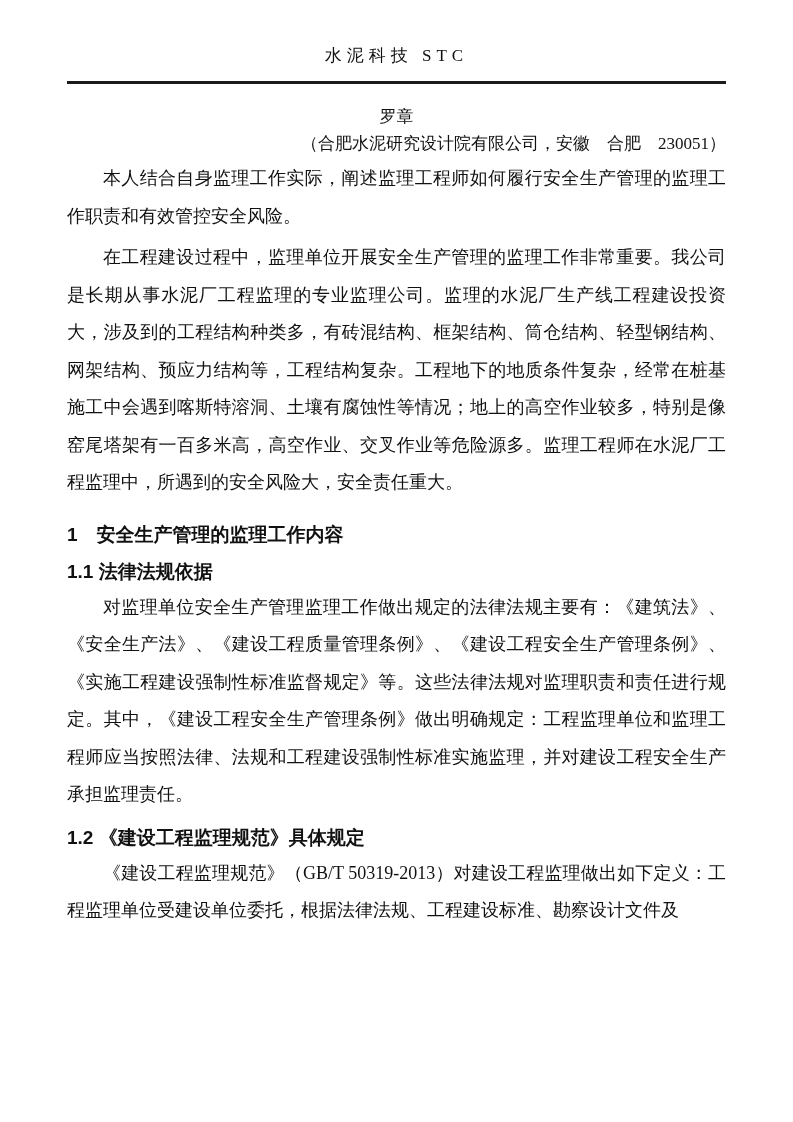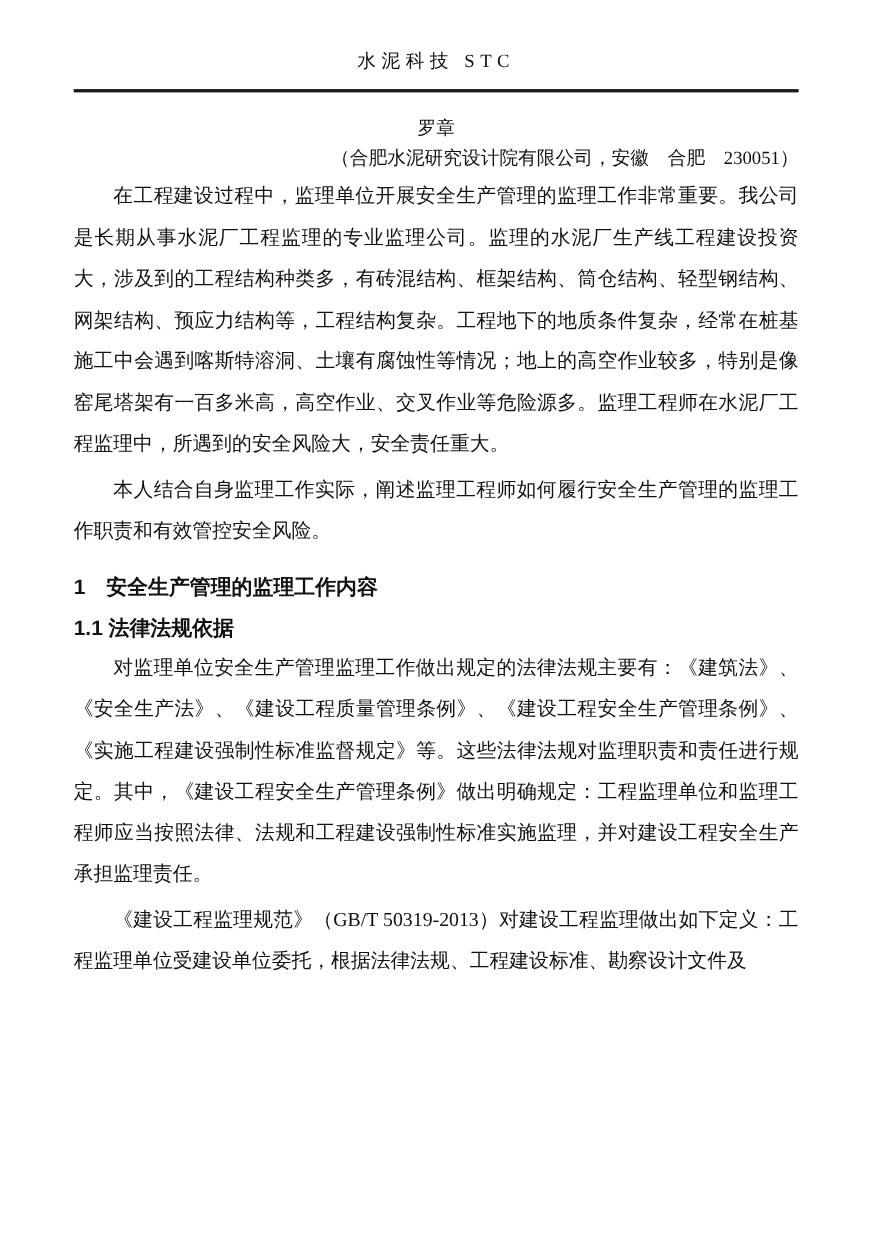--- a/index.html
+++ b/index.html
@@ -117,30 +117,31 @@
     <div class="journal-title">水泥科技 STC</div>
 
     <div class="header-rule"></div>
 
 
     <div class="author">罗章</div>
 
     <div class="affiliation">（合肥水泥研究设计院有限公司，安徽　合肥　230051）</div>
 
 
+    <p class="body-paragraph">本人结合自身监理工作实际，阐述监理工程师如何履行安全生产管理的监理工作职责和有效管控安全风险。</p>
+
     <p class="body-paragraph">在工程建设过程中，监理单位开展安全生产管理的监理工作非常重要。我公司是长期从事水泥厂工程监理的专业监理公司。监理的水泥厂生产线工程建设投资大，涉及到的工程结构种类多，有砖混结构、框架结构、筒仓结构、轻型钢结构、网架结构、预应力结构等，工程结构复杂。工程地下的地质条件复杂，经常在桩基施工中会遇到喀斯特溶洞、土壤有腐蚀性等情况；地上的高空作业较多，特别是像窑尾塔架有一百多米高，高空作业、交叉作业等危险源多。监理工程师在水泥厂工程监理中，所遇到的安全风险大，安全责任重大。</p>
-
-    <p class="body-paragraph">本人结合自身监理工作实际，阐述监理工程师如何履行安全生产管理的监理工作职责和有效管控安全风险。</p>
 
     <h2 class="section-heading">1　安全生产管理的监理工作内容</h2>
 
     <h3 class="subsection-heading">1.1 法律法规依据</h3>
 
     <p class="body-paragraph">对监理单位安全生产管理监理工作做出规定的法律法规主要有：《建筑法》、《安全生产法》、《建设工程质量管理条例》、《建设工程安全生产管理条例》、《实施工程建设强制性标准监督规定》等。这些法律法规对监理职责和责任进行规定。其中，《建设工程安全生产管理条例》做出明确规定：工程监理单位和监理工程师应当按照法律、法规和工程建设强制性标准实施监理，并对建设工程安全生产承担监理责任。</p>
 
+    <h3 class="subsection-heading">1.2 《建设工程监理规范》具体规定</h3>
 
     <p class="body-paragraph">《建设工程监理规范》（GB/T 50319-2013）对建设工程监理做出如下定义：工程监理单位受建设单位委托，根据法律法规、工程建设标准、勘察设计文件及</p>
 
   </div>
 
   <svg class="footer-rule" viewBox="0 0 659 8" preserveAspectRatio="none" aria-hidden="true">
     <polygon points="0,4.2 395,0.2 659,1.8 659,4.0 395,7.2 0,5.2" fill="#111111"></polygon>
   </svg>
 
   <div class="footer-row">

